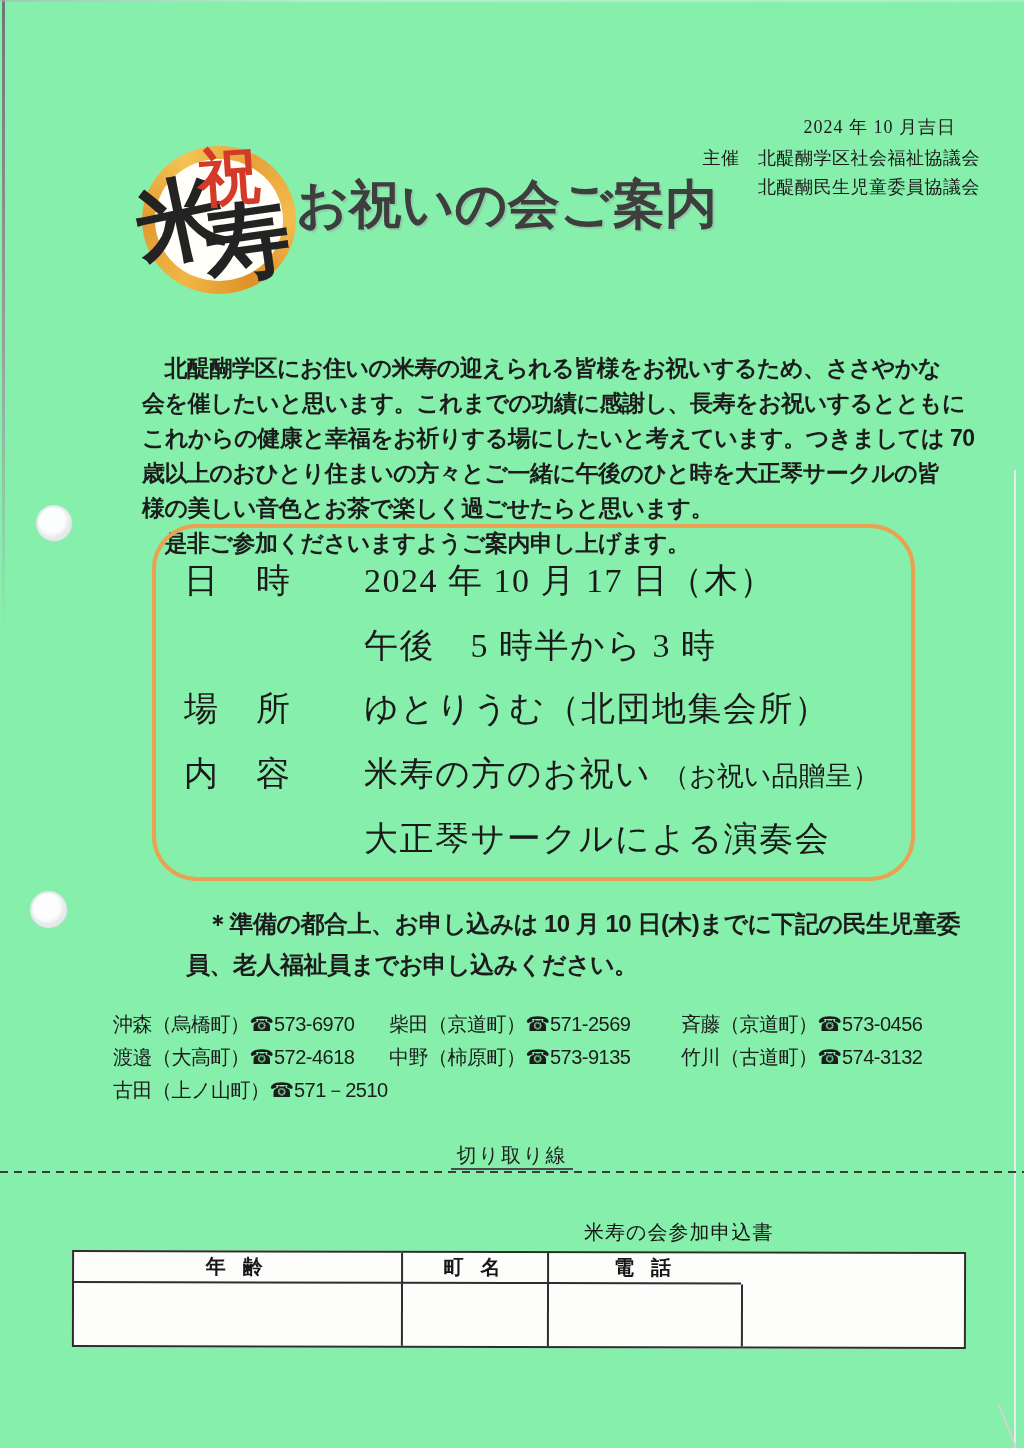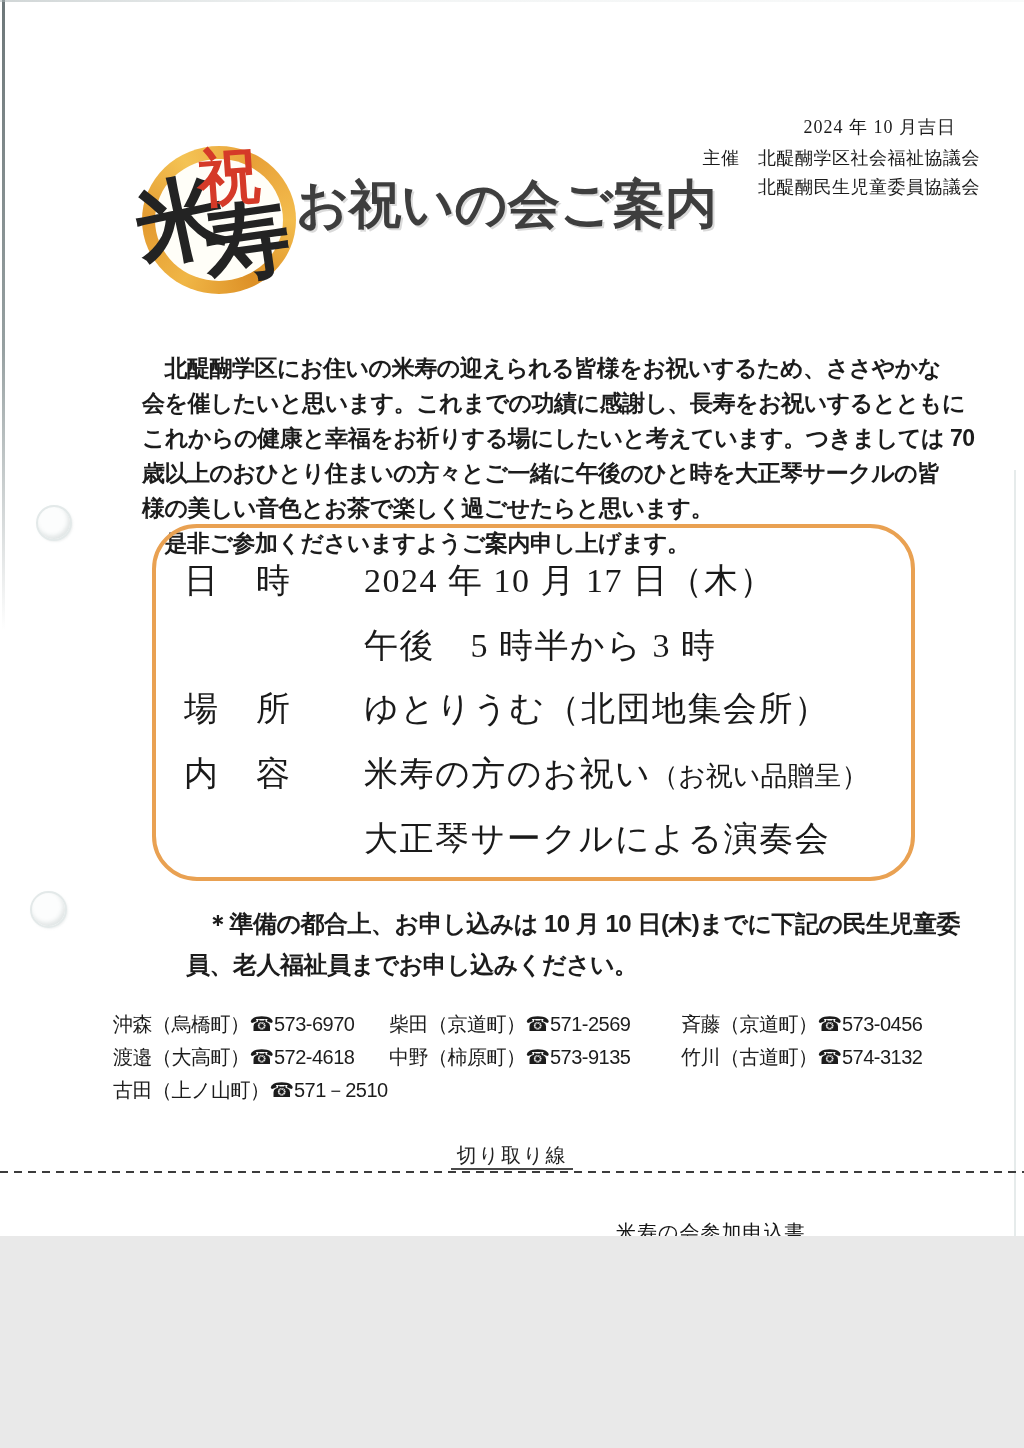--- a/index.html
+++ b/index.html
@@ -1,18 +1,18 @@
 <!DOCTYPE html>
 <html lang="ja"><head>
 <meta charset="utf-8">
 <style>
   html,body{margin:0;padding:0;background:#e9e9e9;}
   .page{
-    position:relative;width:1024px;height:1236px;margin:0 auto;
-    background:#ffffff;overflow:hidden;
+    position:relative;width:1024px;height:1448px;margin:0 auto;
+    background:#86efac;overflow:hidden;
     font-family:"Liberation Sans","DejaVu Sans",sans-serif;color:#1d1d1d;
   }
   .serif{font-family:"Liberation Serif","DejaVu Serif",serif;}
 
   
   .edge-left{position:absolute;left:2px;top:0;width:3px;height:630px;
     background:linear-gradient(180deg,#6d7779 0%,#96a0a1 55%,rgba(150,160,161,0) 100%);}
   .edge-top{position:absolute;left:0;top:0;width:100%;height:2px;
     background:linear-gradient(90deg,rgba(170,180,181,.55),rgba(227,232,232,.5) 30%,rgba(238,241,241,.35));}
   .edge-right{position:absolute;right:8px;top:470px;width:2px;height:978px;background:#e6ebeb;}
@@ -49,21 +49,21 @@
     letter-spacing:-.5px;line-height:35px;color:#1c1c1c;margin-top:48px;}
   .body-text div{white-space:nowrap;}
 
   
   .details-box{position:absolute;left:152px;top:524px;width:755px;height:349px;
     border:4px solid #e9a152;border-radius:45px;}
   .box-row{position:absolute;left:0;width:100%;height:42px;
     font-family:"Liberation Serif","DejaVu Serif",serif;font-size:34px;color:#1a1a1a;}
   .box-label{position:absolute;left:28px;letter-spacing:2px;white-space:nowrap;text-align:right;}
   .box-value{position:absolute;left:208px;letter-spacing:1.5px;white-space:nowrap;}
-  .box-small{font-size:27px;letter-spacing:0;}
+  .box-small{font-size:27px;letter-spacing:0;margin-left:11px;}
   .box-row-1{top:30px;}  .box-row-2{top:95px;}  .box-row-3{top:158px;}
   .box-row-4{top:223px;} .box-row-5{top:288px;}
 
   
   .note{position:absolute;left:142px;top:903px;font-size:24px;font-weight:700;
     letter-spacing:-.5px;line-height:41px;color:#1c1c1c;margin-left:44px;}
   .note div{white-space:nowrap;}
   .note .note-line1{padding-left:20px;}
 
   
@@ -73,21 +73,21 @@
   .contacts span{white-space:nowrap;}
 
   
   .cutline-label{position:absolute;top:1142px;left:0;width:100%;text-align:center;
     font-size:20px;letter-spacing:2px;color:#222;}
   .cutline-label span{border-bottom:2px solid #4a4a4a;padding:0 6px 2px;}
   .cutline{position:absolute;top:1171px;left:0;width:1024px;height:2px;
     background:repeating-linear-gradient(90deg,#3c3c3c 0 8px,transparent 8px 14px);}
 
   
-  .form-title{position:absolute;left:616px;top:1219px;font-size:20px;letter-spacing:1px;color:#161616;}
+  .form-title{position:absolute;left:584px;top:1219px;font-size:20px;letter-spacing:1px;color:#161616;}
   .form-table{position:absolute;left:72px;top:1251px;width:890px;
     border:2px solid #2e2e2e;transform:rotate(.12deg);background:#fdfdfc;}
   .ft-row{display:grid;grid-template-columns:36.7% 16.5% 21.8% 25%;}
   .ft-cell{box-sizing:border-box;}
   .ft-cell + .ft-cell{border-left:2px solid #2e2e2e;}
   .ft-header .ft-cell{height:31px;display:flex;align-items:center;justify-content:center;
     border-bottom:2px solid #2e2e2e;font-family:"Liberation Serif","DejaVu Serif",serif;
     font-size:20px;font-weight:700;letter-spacing:6px;color:#161616;}
   .ft-body .ft-cell{height:62px;}
 </style>

